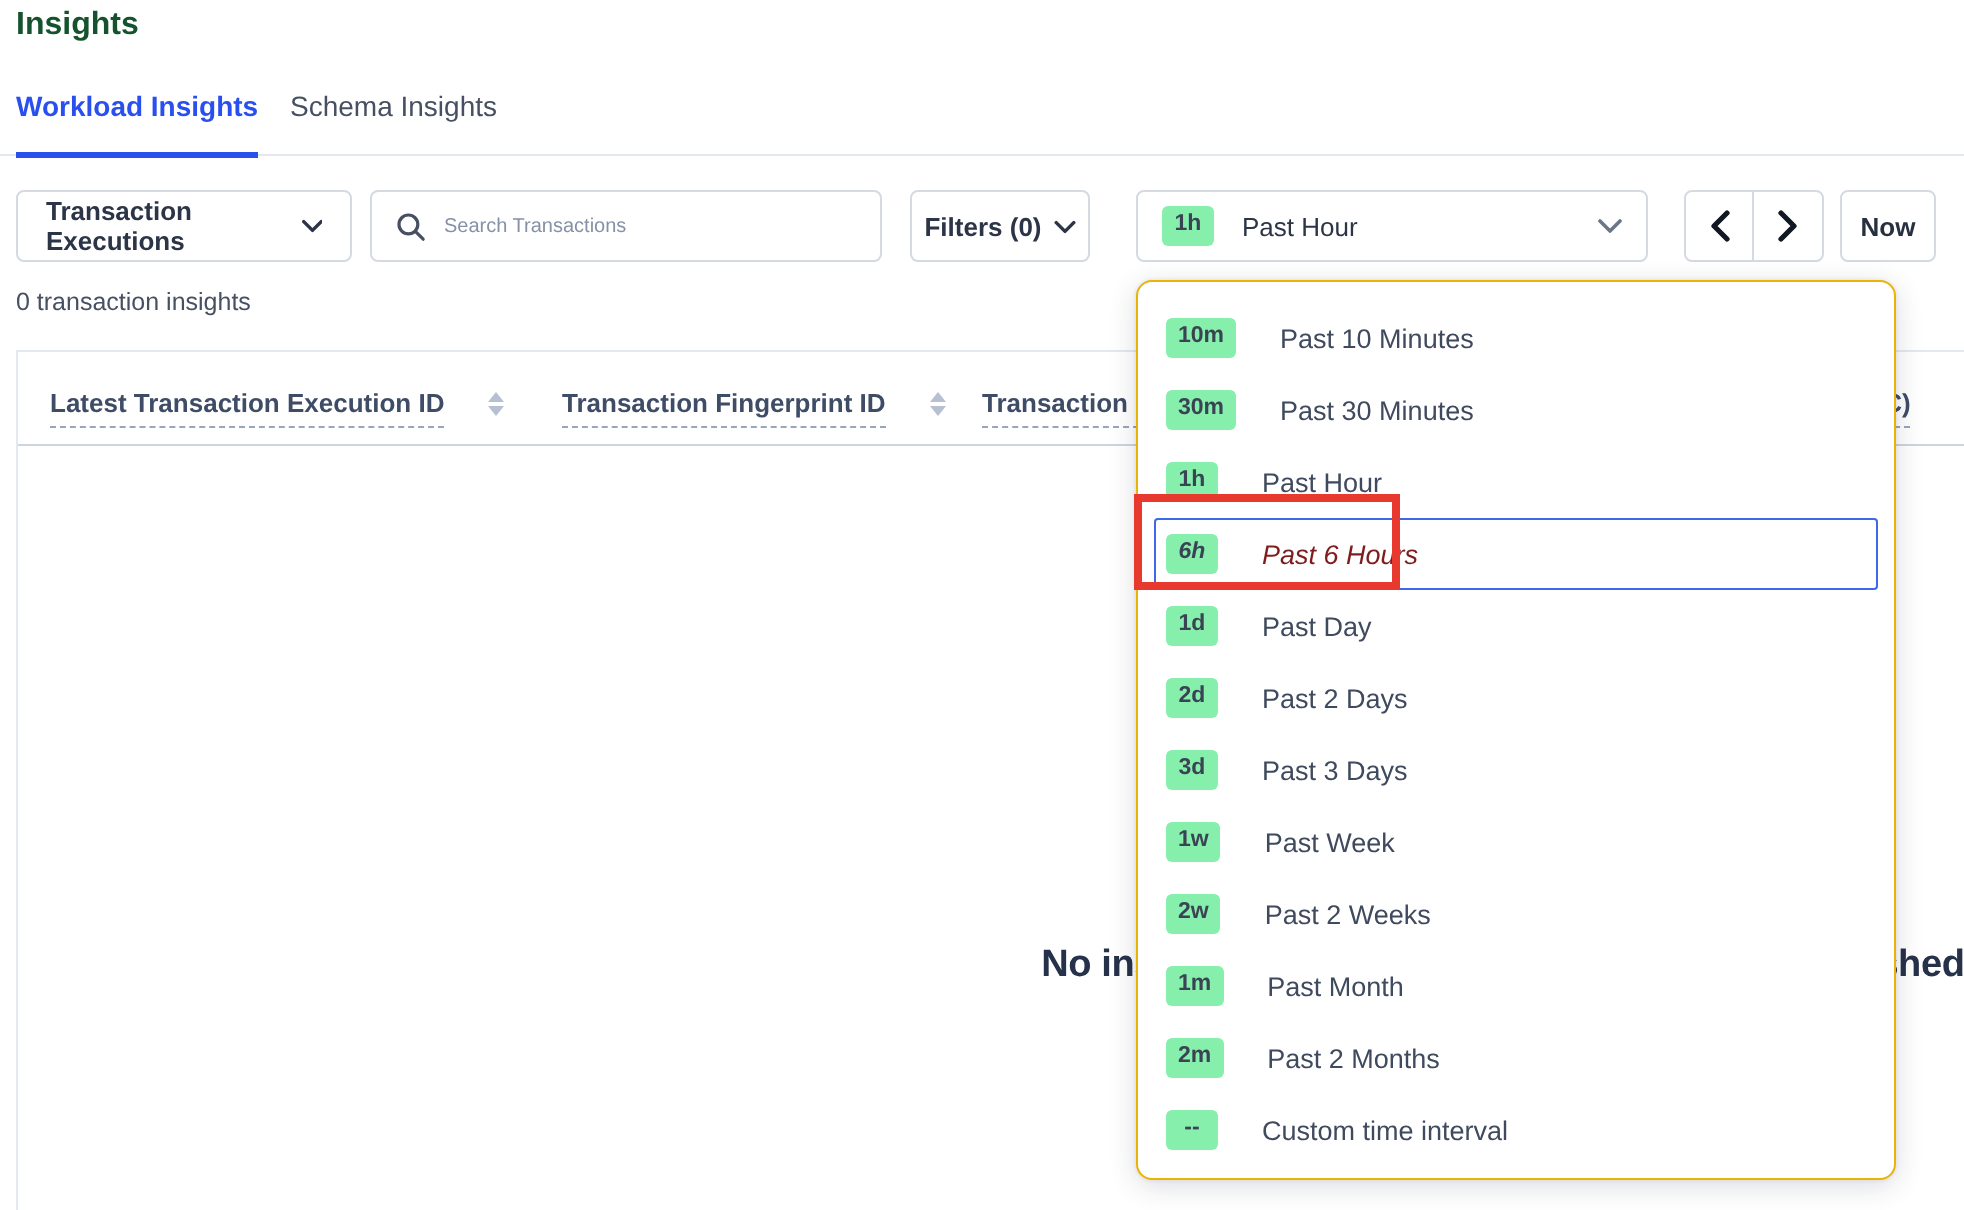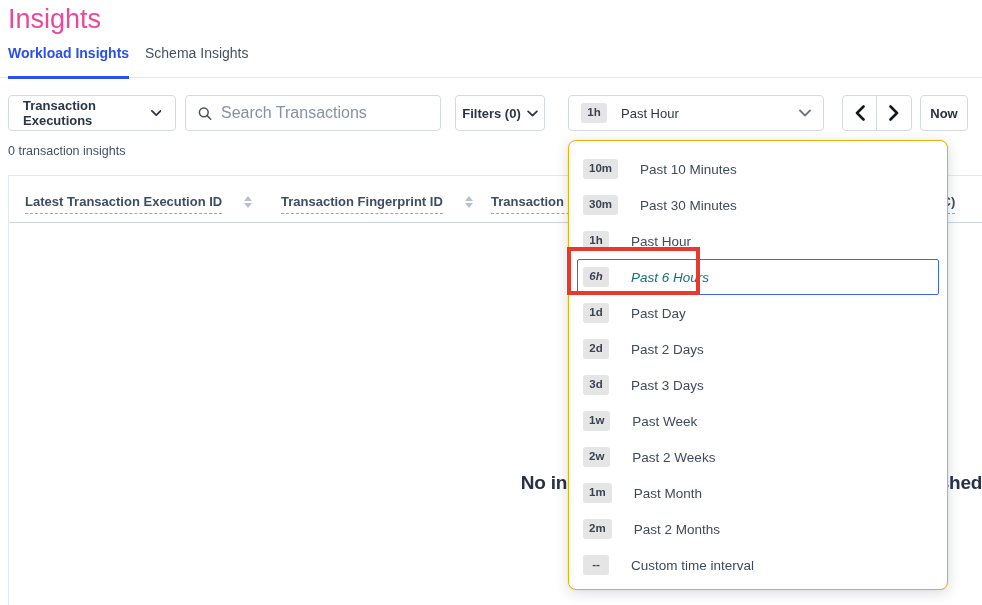--- a/index.html
+++ b/index.html
@@ -1,41 +1,41 @@
 <!DOCTYPE html>
 <html><head>
 <meta charset="utf-8">
 <style>
   * { margin:0; padding:0; box-sizing:border-box; }
   html,body { width:982px; height:605px; overflow:hidden; background:#fff;
     font-family:"Liberation Sans","DejaVu Sans",sans-serif; color:#242d3d; }
   .app { position:relative; width:982px; height:605px; }
 
   
-  .page-title { position:absolute; left:8px; top:4px; font-size:27px; font-weight:normal; color:#ec4899; }
+  .page-title { position:absolute; left:8px; top:4px; font-size:16px; font-weight:bold; color:#14532d; }
   .tabbar { position:absolute; left:0; top:45px; width:982px; height:33px; border-bottom:1px solid #e3e8ef; }
   .tab { position:absolute; top:0; height:33px; font-size:14px; color:#475062; cursor:pointer; }
   .tab-1 { left:8px; }
   .tab-2 { left:145px; }
   .tab.active { color:#2950ef; font-weight:bold; border-bottom:3px solid #2950ef; height:34px; }
 
   
   .ctrl { position:absolute; top:95px; height:36px; border:1px solid #d4d9e2; border-radius:4px;
     background:#fff; display:flex; align-items:center; font-size:13px; }
   .select-workload { left:8px; width:168px; padding:0 14px; justify-content:space-between;
     font-weight:bold; color:#2b3547; cursor:pointer; }
   .search-box { left:185px; width:256px; padding:0 12px; gap:9px; }
-  .search-box input { border:none; outline:none; flex:1; font-size:16px; color:#14532d;
+  .search-box input { border:none; outline:none; flex:1; font-size:10px; color:#14532d;
     font-family:"Liberation Sans",sans-serif; background:transparent; }
   .search-box input::placeholder { color:#8591a7; }
   .filters-btn { left:455px; width:90px; justify-content:center; gap:6px; font-weight:bold;
     color:#2b3547; cursor:pointer; }
   .time-picker { left:568px; width:256px; padding:0 12px; gap:14px; cursor:pointer; }
   .time-picker .chev { margin-left:auto; }
-  .badge { display:inline-block; background:#e5e5e5; color:#3a4354; font-size:11.5px; font-weight:bold;
+  .badge { display:inline-block; background:#86efac; color:#3a4354; font-size:11.5px; font-weight:bold;
     padding:4px 6px; border-radius:3px; min-width:26px; text-align:center; line-height:1; }
   .arrow-group { left:842px; width:70px; padding:0; cursor:pointer; }
   .arrow-cell { width:35px; height:100%; display:flex; align-items:center; justify-content:center; }
   .arrow-cell:first-child { border-right:1px solid #d4d9e2; }
   .now-btn { left:920px; width:48px; justify-content:center; font-weight:bold; color:#26303f; cursor:pointer; }
 
   .count-text { position:absolute; left:8px; top:144px; font-size:12.5px; color:#475062; }
 
   
   .insights-table { position:absolute; left:8px; top:175px; width:1492px; height:440px;
@@ -53,21 +53,21 @@
   .empty-message { position:absolute; top:296px; left:0; width:100%; text-align:center;
     font-size:19px; font-weight:bold; color:#26324a; letter-spacing:-0.2px; }
 
   
   .time-dropdown { position:absolute; left:568px; top:140px; width:380px; height:450px; z-index:10;
     background:#fff; border:1px solid #eab308; border-radius:8px; padding:10px 0;
     box-shadow:0 3px 14px rgba(30,40,60,0.16), 0 0 2px rgba(30,40,60,0.10); }
   .dd-row { height:36px; display:flex; align-items:center; padding-left:14px; gap:22px; cursor:pointer; }
   .dd-row .dd-label { font-size:13.5px; color:#3f4a5e; }
   .dd-row.selected { margin:0 8px; padding-left:5px; border:1px solid #3e68e8; border-radius:2px;font-style:italic; }
-  .dd-row.selected .dd-label { color:#0f766e; }
+  .dd-row.selected .dd-label { color:#7f1d1d; }
 
   
   .annotation-box { position:absolute; left:567px; top:247px; width:133px; height:48px;
     border:4px solid #e8392f; z-index:20; pointer-events:none; }
 
   .chev-svg { display:block; }
 </style>
 </head>
 <body>
 

